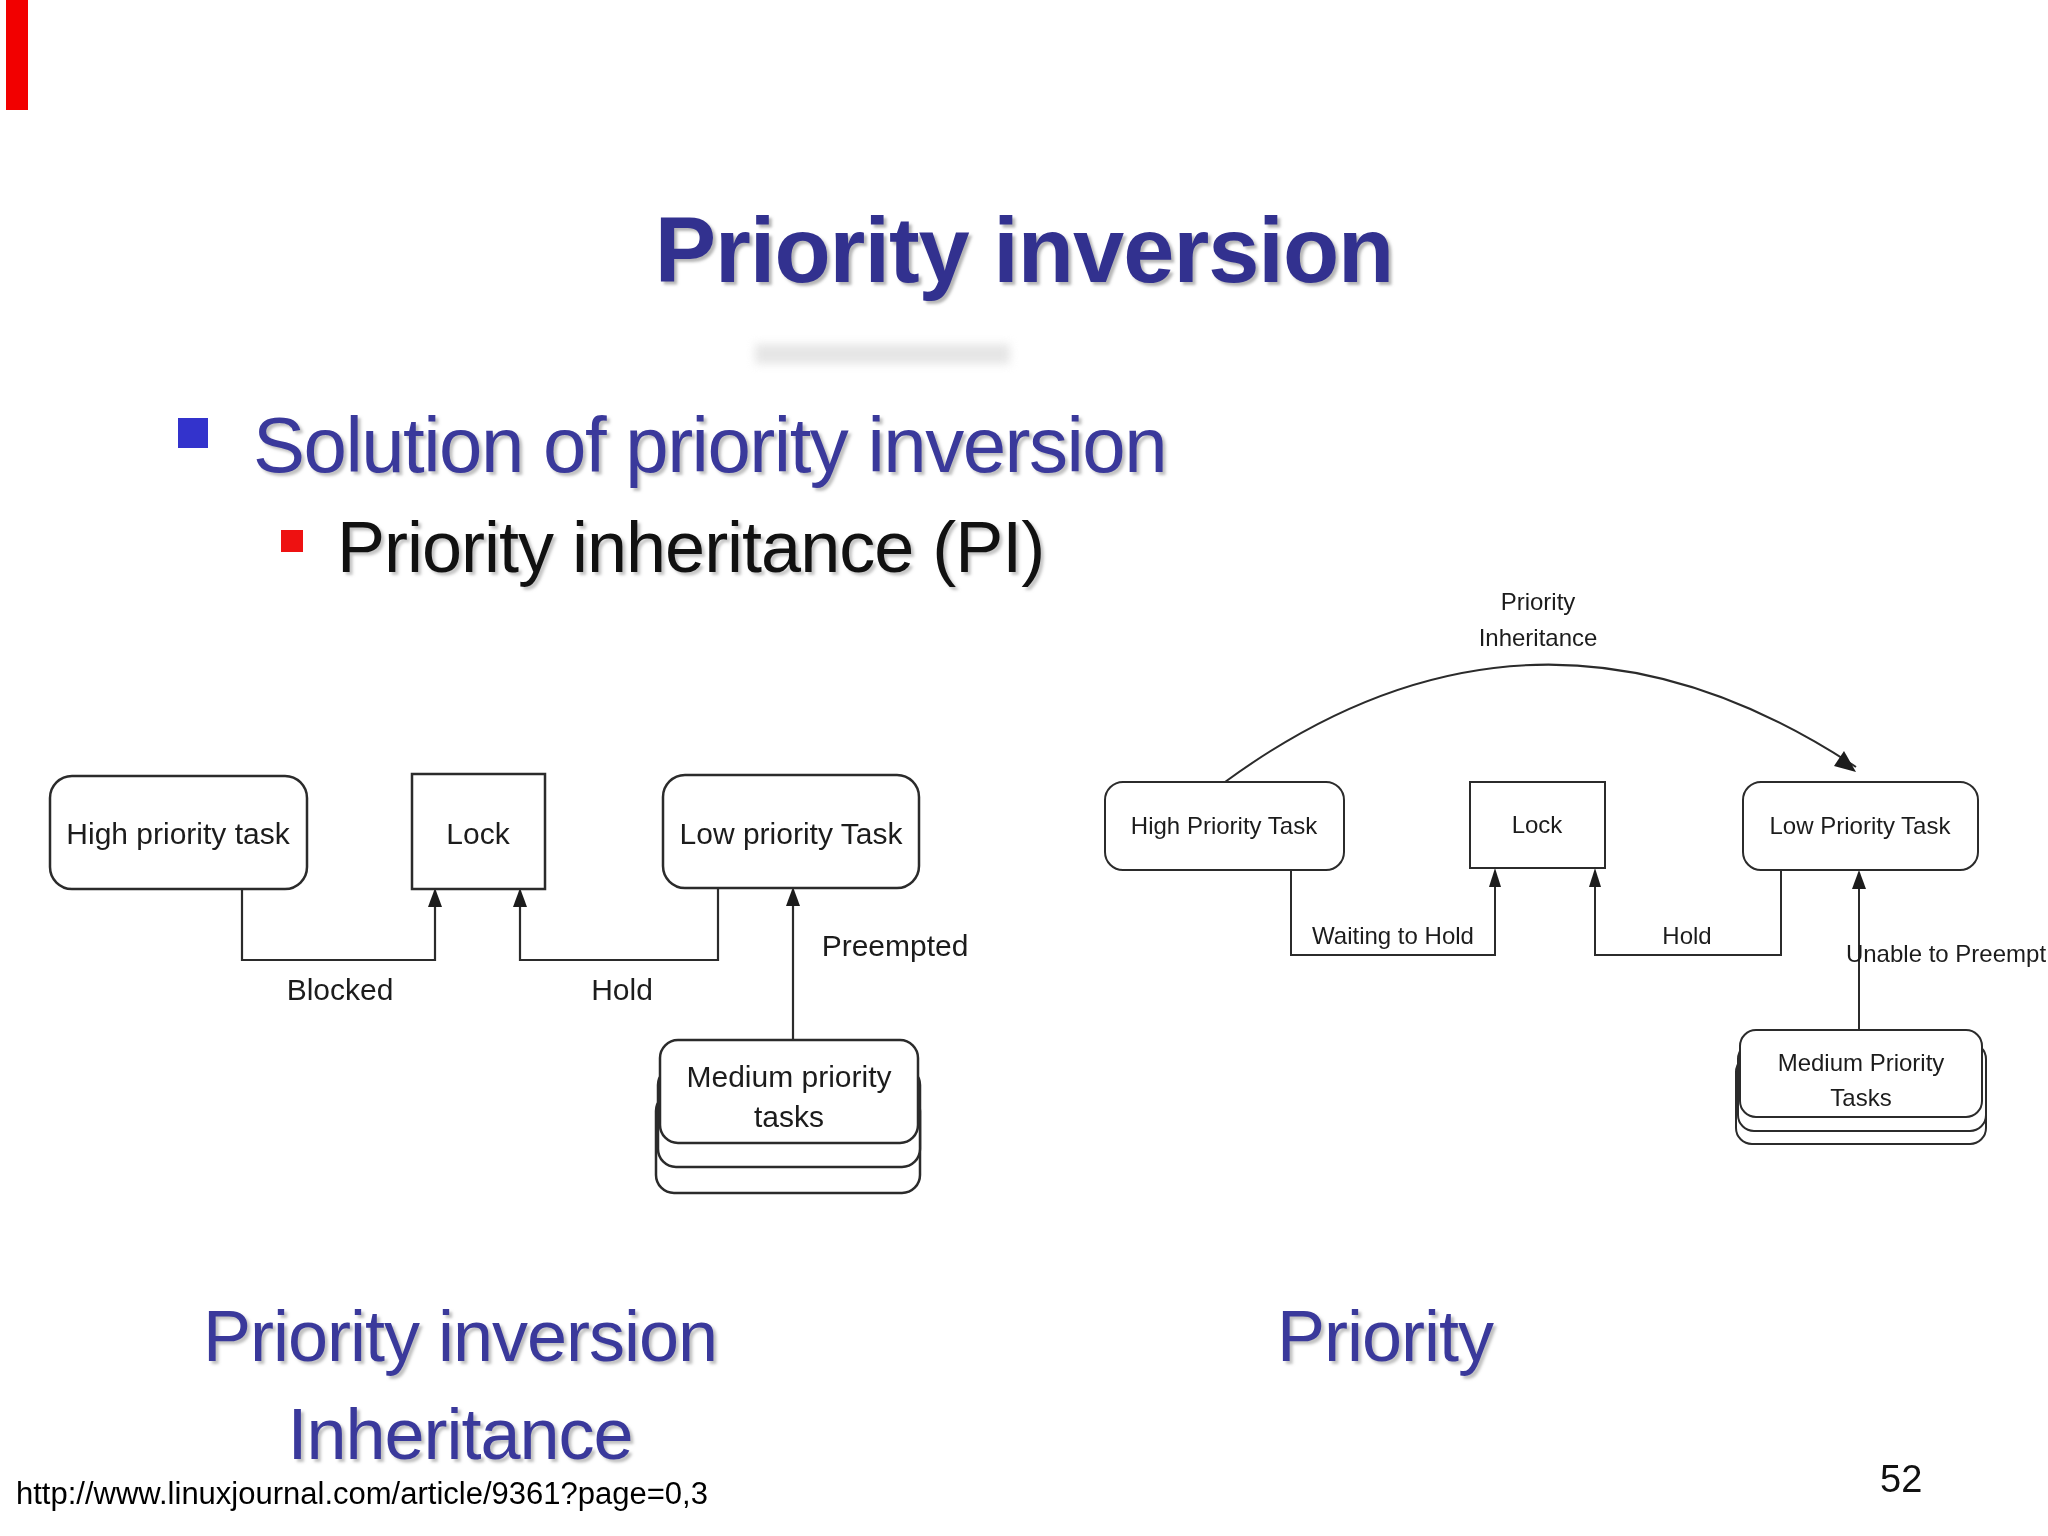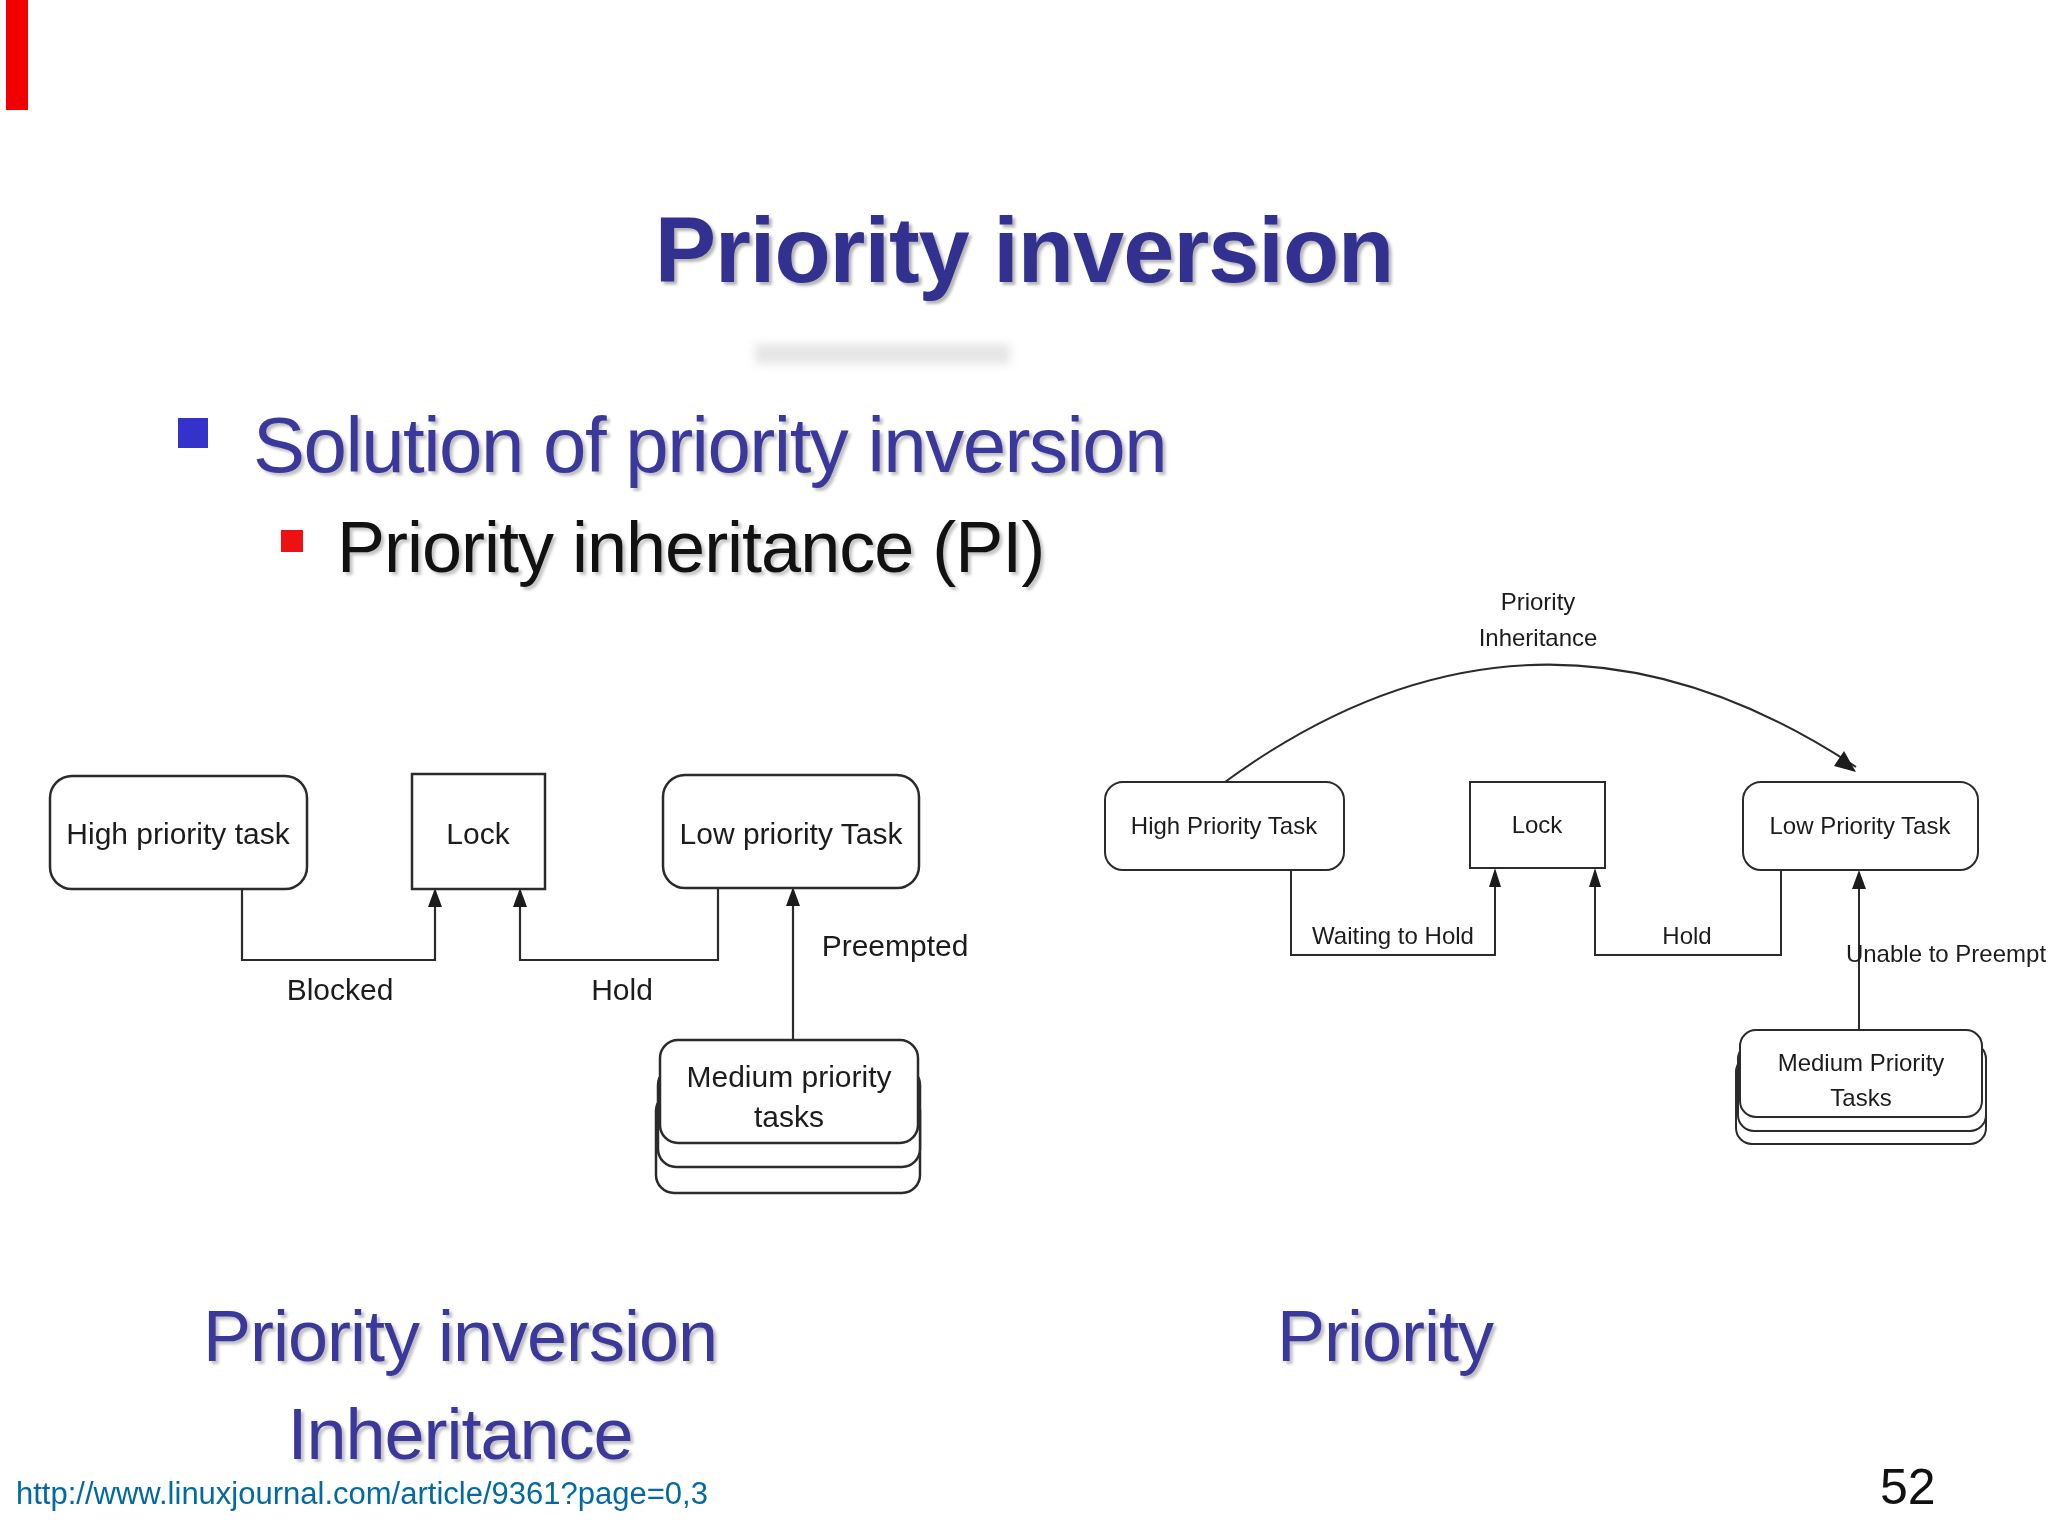--- a/index.html
+++ b/index.html
@@ -51,26 +51,26 @@
   .caption{
     font-size:72px;letter-spacing:-1px;
     color:#3A399B;line-height:1.36;
     text-shadow:3px 3px 3px rgba(130,130,130,0.5);
     text-align:center;
   }
   .caption-left{left:110px;top:1288px;width:700px;}
   .caption-right{left:1170px;top:1288px;width:430px;}
   .footer-url{
     left:16px;top:1476px;
-    font-size:31px;color:#0369a1;
+    font-size:31px;color:#000000;
     white-space:nowrap;
   }
   .page-number{
     left:1880px;top:1458px;
-    font-size:50px;color:#111111;
+    font-size:38px;color:#111111;
   }
   svg{position:absolute;overflow:visible;}
   svg .box{fill:#ffffff;stroke:#2b2b2b;stroke-width:2.5;}
   svg .line{fill:none;stroke:#2b2b2b;stroke-width:2.2;}
   svg .arrow{fill:#1c1c1c;stroke:none;}
   svg text{
     font-family:"Liberation Sans", sans-serif;
     fill:#1c1c1c;text-anchor:middle;
   }
   .dl text{font-size:30px;}

